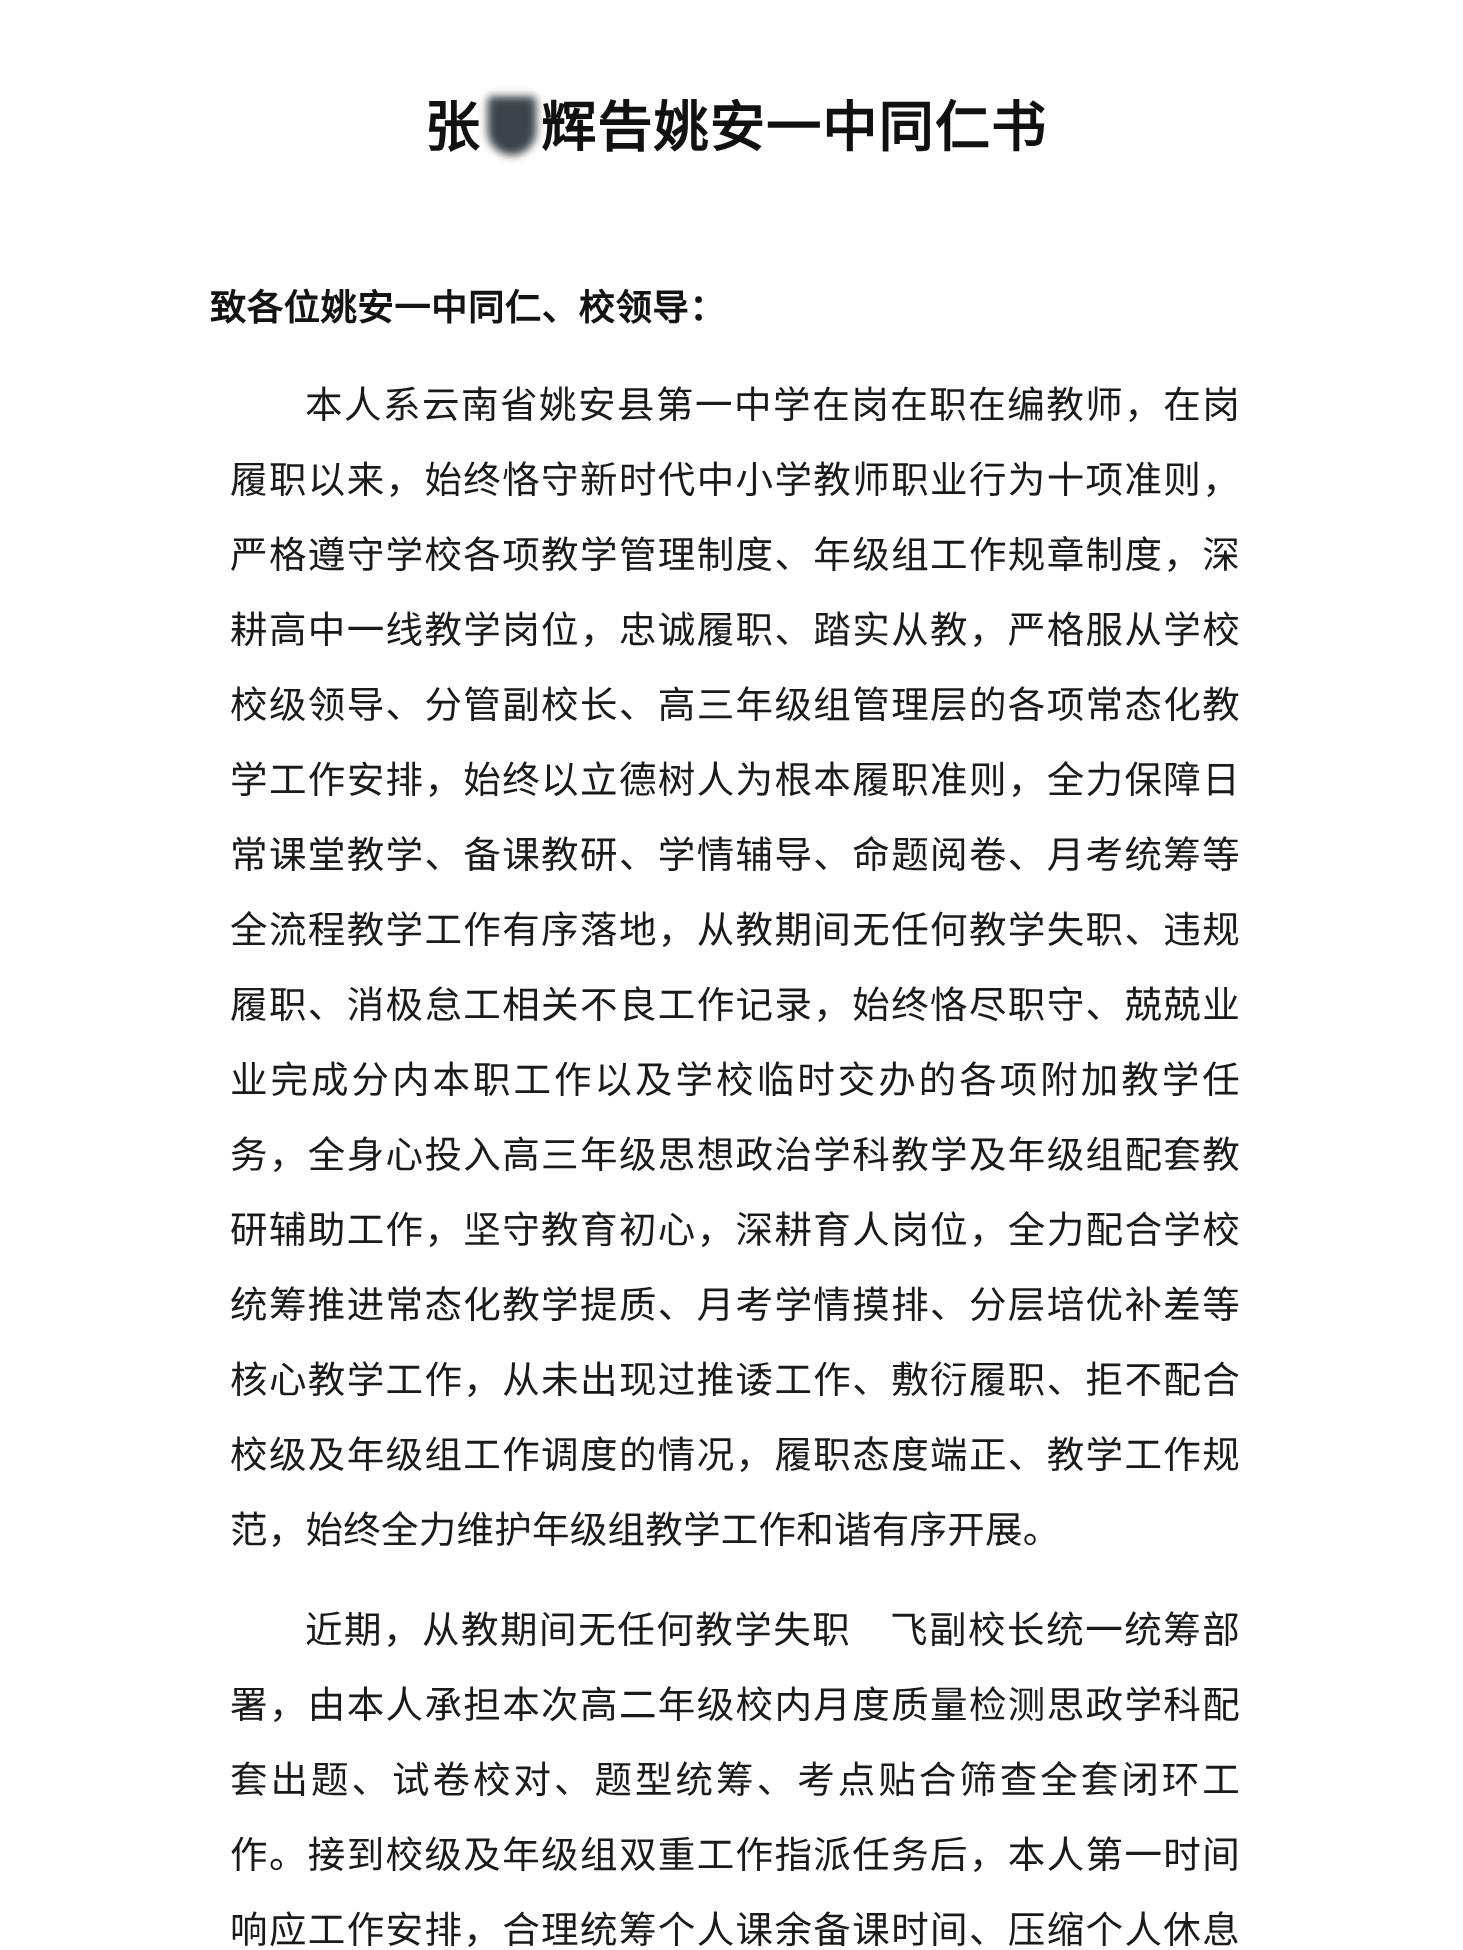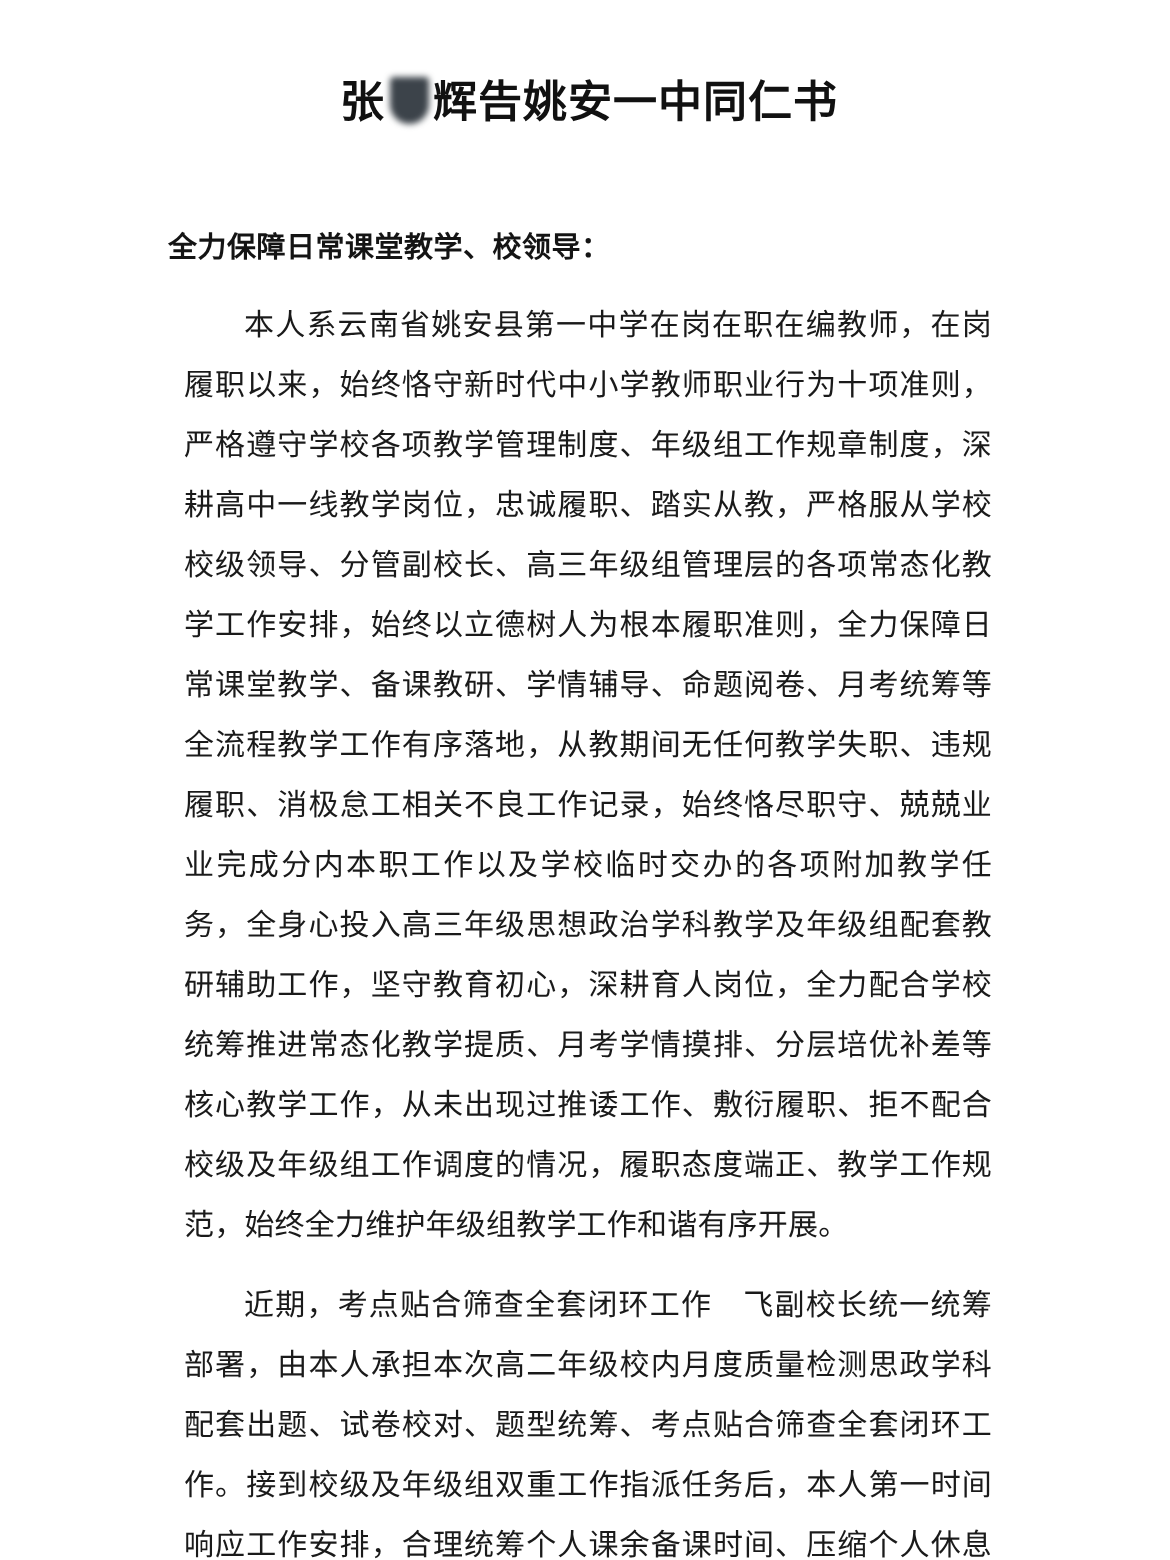--- a/index.html
+++ b/index.html
@@ -105,21 +105,21 @@
 <body>
 
 <div class="page">
 
   <h1 class="doc-title">
     <span class="title-part">张</span><span class="redaction-blob"></span><span class="title-part">辉告姚安一中同仁书</span>
   </h1>
 
   <div class="body-block">
 
-    <p class="salutation">全力保障日常课堂教学、校领导：</p>
+    <p class="salutation">致各位姚安一中同仁、校领导：</p>
 
     <p class="para">本人系云南省姚安县第一中学在岗在职在编教师，在岗履职以来，始终恪守新时代中小学教师职业行为十项准则，严格遵守学校各项教学管理制度、年级组工作规章制度，深耕高中一线教学岗位，忠诚履职、踏实从教，严格服从学校校级领导、分管副校长、高三年级组管理层的各项常态化教学工作安排，始终以立德树人为根本履职准则，全力保障日常课堂教学、备课教研、学情辅导、命题阅卷、月考统筹等全流程教学工作有序落地，从教期间无任何教学失职、违规履职、消极怠工相关不良工作记录，始终恪尽职守、兢兢业业完成分内本职工作以及学校临时交办的各项附加教学任务，全身心投入高三年级思想政治学科教学及年级组配套教研辅助工作，坚守教育初心，深耕育人岗位，全力配合学校统筹推进常态化教学提质、月考学情摸排、分层培优补差等核心教学工作，从未出现过推诿工作、敷衍履职、拒不配合校级及年级组工作调度的情况，履职态度端正、教学工作规范，始终全力维护年级组教学工作和谐有序开展。</p>
 
-    <p class="para"><span>近期，考点贴合筛查全套闭环工作</span><span class="redaction-gap"></span><span>飞副校长统一统筹部署，由本人承担本次高二年级校内月度质量检测思政学科配套出题、试卷校对、题型统筹、考点贴合筛查全套闭环工作。接到校级及年级组双重工作指派任务后，本人第一时间响应工作安排，合理统筹个人课余备课时间、压缩个人休息时间，严格对照本学期高二年级思政学科官方统编教材核心教学大纲、新课标高考适配考点、年级阶段性既定授课进度、课堂同步重难点知识框架，多维度对标校内月考标准化命题要求，</span></p>
+    <p class="para"><span>近期，从教期间无任何教学失职</span><span class="redaction-gap"></span><span>飞副校长统一统筹部署，由本人承担本次高二年级校内月度质量检测思政学科配套出题、试卷校对、题型统筹、考点贴合筛查全套闭环工作。接到校级及年级组双重工作指派任务后，本人第一时间响应工作安排，合理统筹个人课余备课时间、压缩个人休息时间，严格对照本学期高二年级思政学科官方统编教材核心教学大纲、新课标高考适配考点、年级阶段性既定授课进度、课堂同步重难点知识框架，多维度对标校内月考标准化命题要求，</span></p>
 
   </div>
 
 </div>
 
 </body></html>

